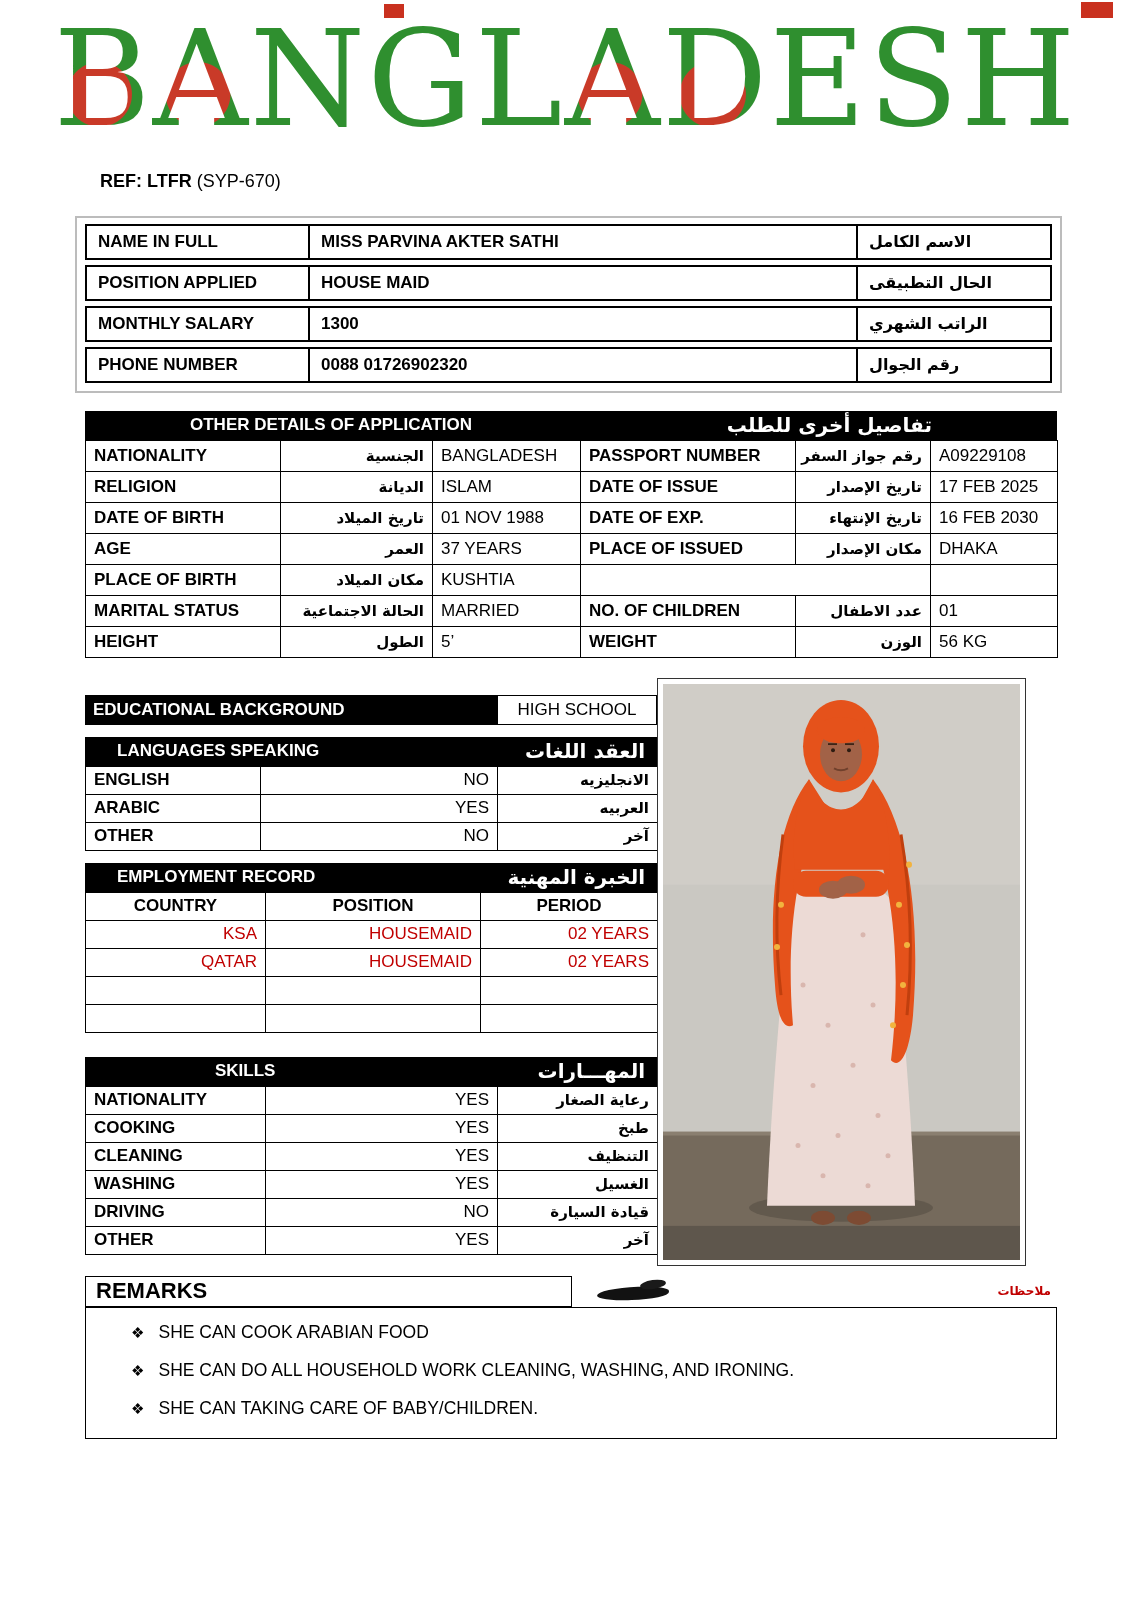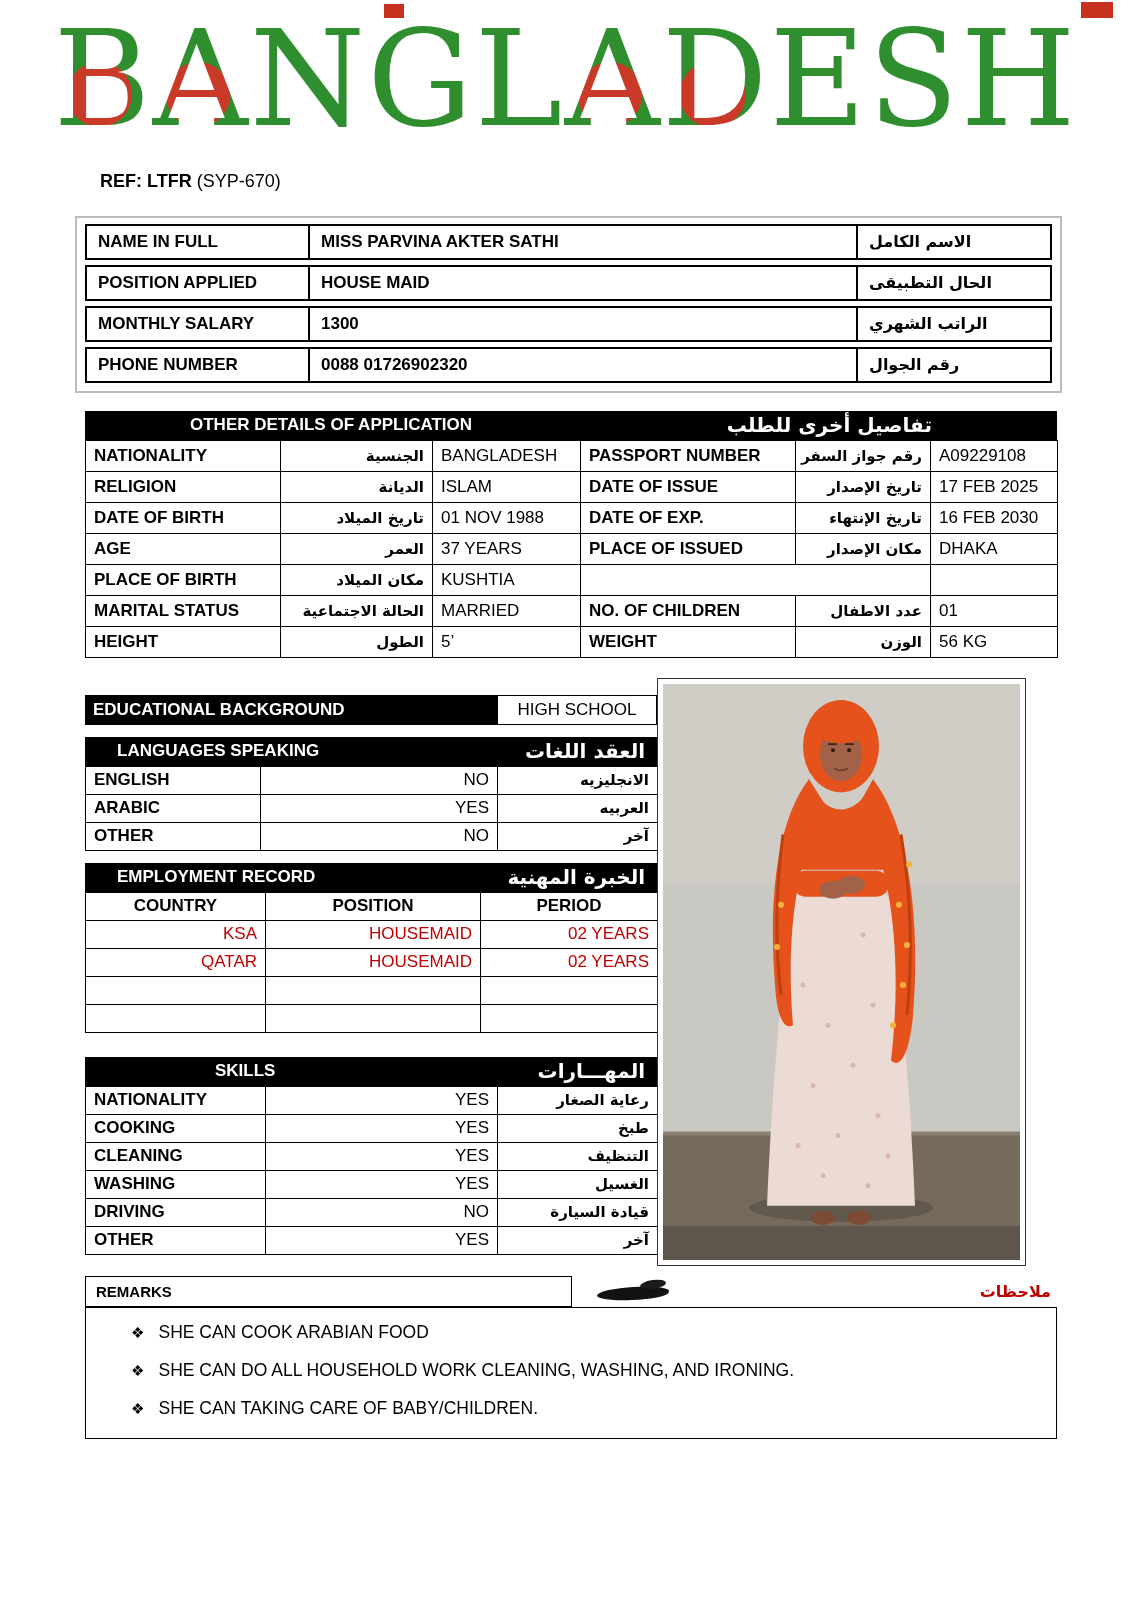--- a/index.html
+++ b/index.html
@@ -64,23 +64,23 @@
   td.ch { font-weight:bold; text-align:center; }
   .block.skills-block { margin-top:24px; }
 
   
   .photo-frame { width:369px; height:588px; border:1px solid #333; background:#fff; padding:5px; }
   .photo-frame svg { display:block; width:100%; height:100%; }
 
   
   .remarks-strip { position:relative; display:flex; align-items:center; margin:10px 0 0 85px; width:972px; height:31px; }
   .remarks-cell { border:1px solid #000; width:487px; height:31px; display:flex; align-items:center;
-                  padding-left:10px; font-weight:bold; font-size:15px; }
+                  padding-left:10px; font-weight:bold; font-size:22px; }
   .remarks-ar { margin-left:auto; color:var(--red,#c00000); font-weight:bold;
-                font-family:"DejaVu Sans",sans-serif; font-size:16px; padding-right:6px; }
+                font-family:"DejaVu Sans",sans-serif; font-size:12px; padding-right:6px; }
   .smudge { position:absolute; left:512px; top:11px; width:72px; height:13px; background:#121212;
             border-radius:60% 40% 55% 45%; transform:rotate(-2deg); }
   .smudge2 { position:absolute; left:555px; top:4px; width:26px; height:9px; background:#1a1a1a;
              border-radius:50%; transform:rotate(-8deg); }
   .remarks-box { margin:0 0 0 85px; width:972px; border:1px solid #000; min-height:116px; padding:6px 10px 10px 45px; }
   .remark-line { display:flex; align-items:baseline; gap:14px; line-height:37px; font-size:17.5px; }
   .bullet { font-family:"DejaVu Sans",sans-serif; font-size:15px; }
 </style>
 </head>
 <body>

